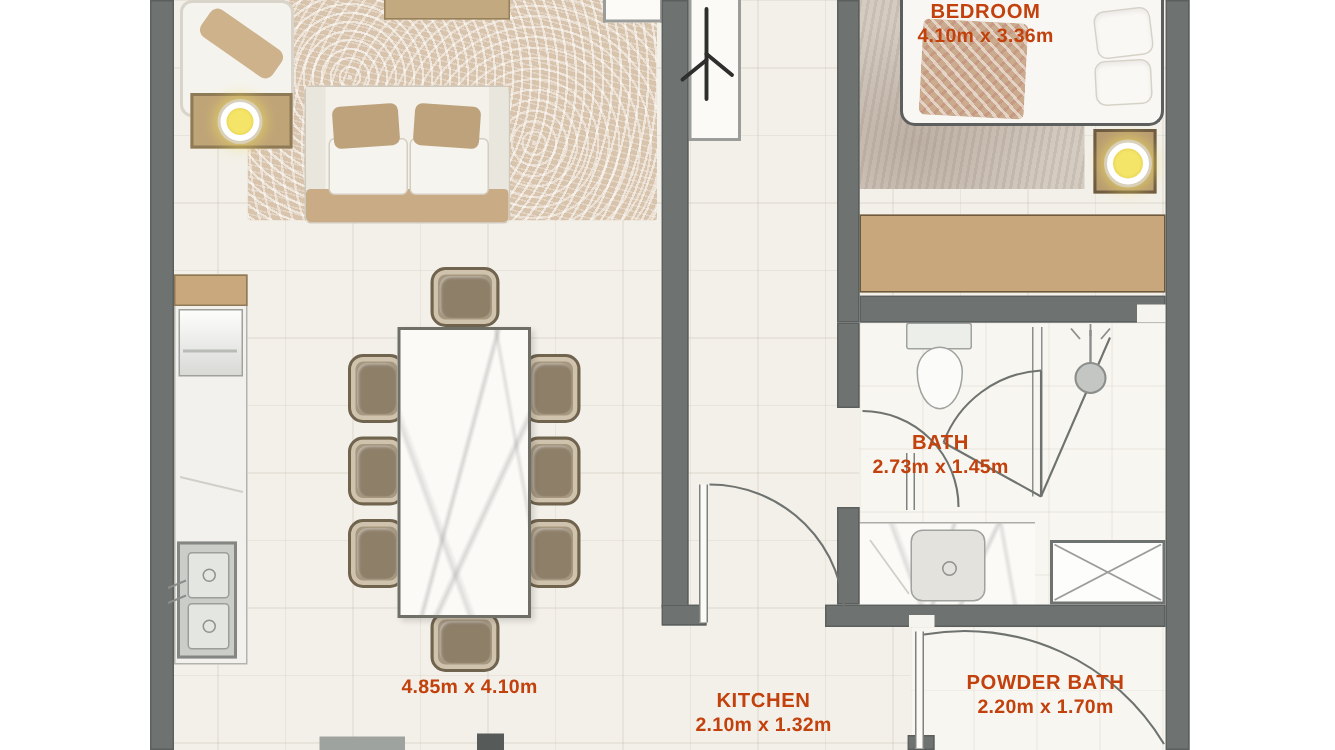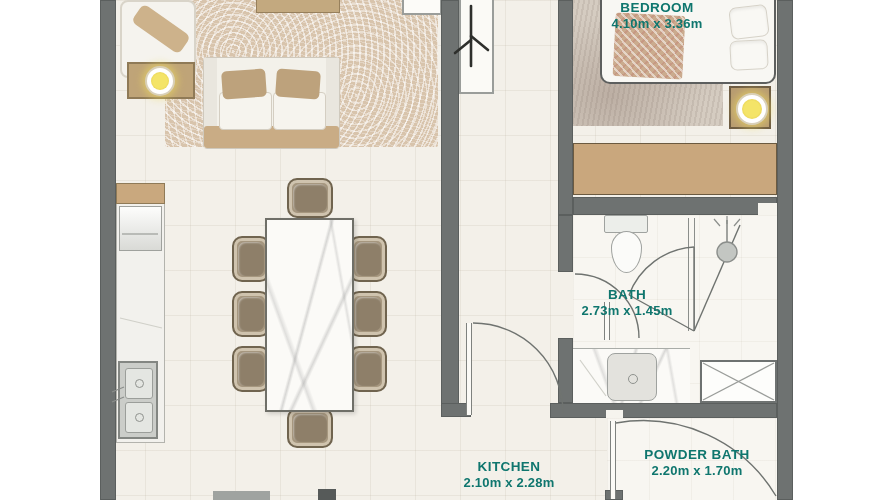--- a/index.html
+++ b/index.html
@@ -36,21 +36,21 @@
   .chair-pad{position:absolute;left:4px;top:4px;right:4px;bottom:4px;background:#8e7f69;
          border-radius:7px;box-shadow:inset 1px 1px 2px rgba(255,255,255,.45);}
   .leaf{position:absolute;width:6px;background:#fbfaf6;border-left:1.5px solid #7e817e;
         border-right:1.5px solid #7e817e;box-sizing:border-box;}
   .pillow{position:absolute;background:#f9f8f4;border:1.5px solid #d6d2c8;border-radius:7px;
           box-shadow:inset 0 2px 3px rgba(0,0,0,.06);}
   .lampring{position:absolute;border-radius:50%;background:#ffffff;border:2px solid #d9d0b9;
             box-shadow:0 0 9px 2px rgba(240,221,95,.65);}
   .lampbulb{position:absolute;left:4px;top:4px;right:4px;bottom:4px;border-radius:50%;
             background:radial-gradient(circle,#f4e468 0 55%,#dcc244 100%);}
-  .room-label{position:absolute;transform:translateX(-50%);text-align:center;color:#0f766e;
+  .room-label{position:absolute;transform:translateX(-50%);text-align:center;color:#c2410c;
               font-weight:700;line-height:1.22;letter-spacing:.4px;white-space:nowrap;z-index:9;}
   .room-label .rname{font-size:13.5px;}
   .room-label .rdims{font-size:13px;letter-spacing:.2px;}
   svg.overlay{position:absolute;left:0;top:0;z-index:8;pointer-events:none;}
 </style>
 </head>
 <body>
 
 <div id="stage">
 
@@ -204,23 +204,24 @@
 
   <div class="room-label" style="left:657px;top:0px;">
     <div class="rname">BEDROOM</div>
     <div class="rdims">4.10m x 3.36m</div>
   </div>
   <div class="room-label" style="left:627px;top:287px;">
     <div class="rname">BATH</div>
     <div class="rdims">2.73m x 1.45m</div>
   </div>
   <div class="room-label" style="left:313px;top:450px;">
+    <div class="rdims">4.85m x 4.10m</div>
   </div>
   <div class="room-label" style="left:509px;top:459px;">
     <div class="rname">KITCHEN</div>
-    <div class="rdims">2.10m x 2.28m</div>
+    <div class="rdims">2.10m x 1.32m</div>
   </div>
   <div class="room-label" style="left:697px;top:447px;">
     <div class="rname">POWDER BATH</div>
     <div class="rdims">2.20m x 1.70m</div>
   </div>
 
 </div>
 
 </body></html>

